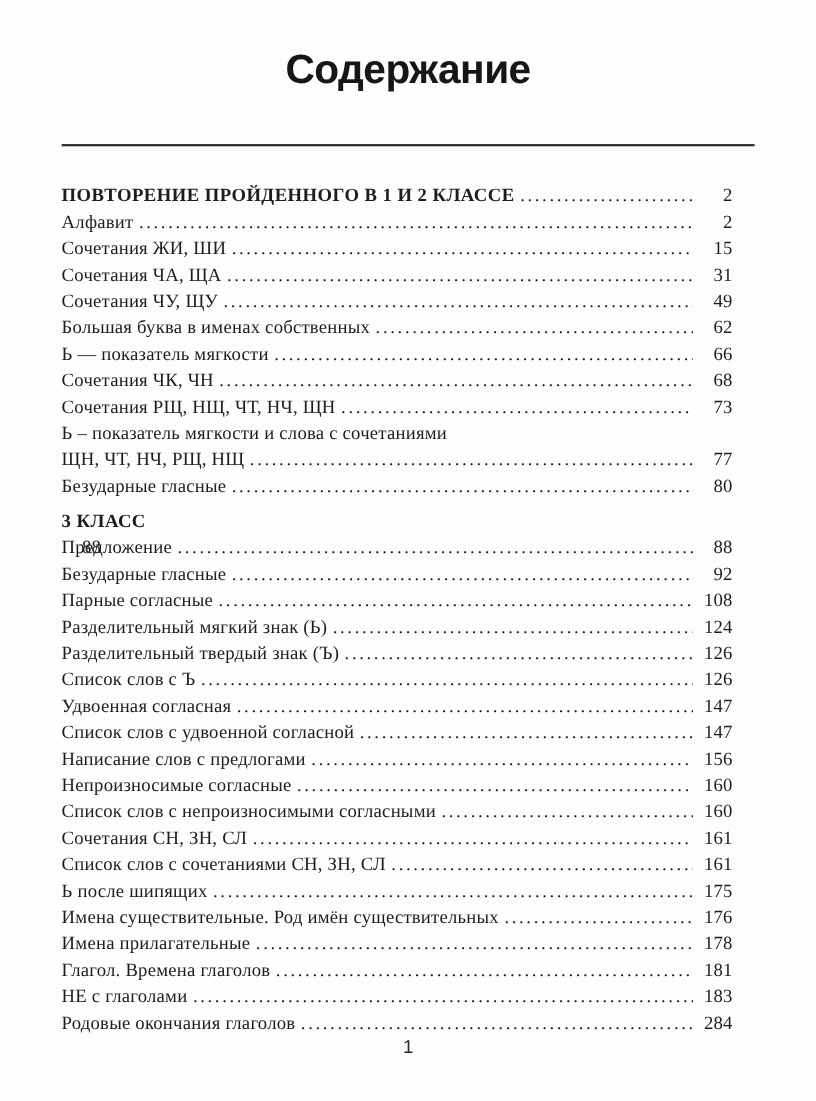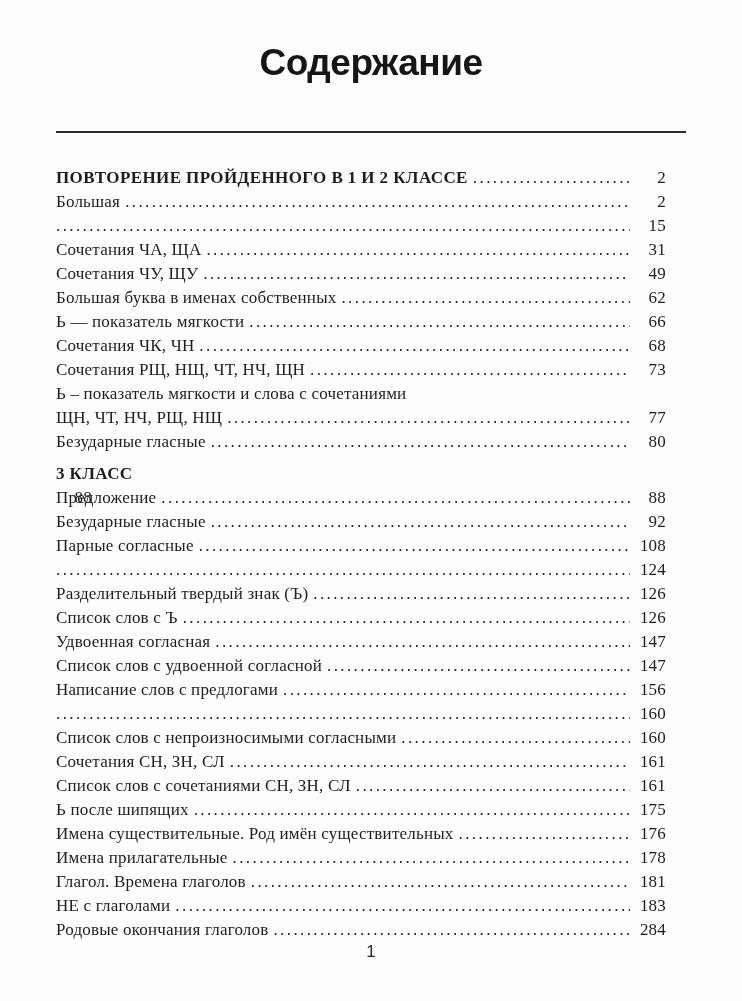--- a/index.html
+++ b/index.html
@@ -82,25 +82,26 @@
   <h1 class="page-title">Содержание</h1>
   <div class="title-divider"></div>
 
   <div class="toc" id="toc">
       <div class="row heading">
     <span class="title">ПОВТОРЕНИЕ ПРОЙДЕННОГО В 1 И 2 КЛАССЕ</span>
     <span class="leader"></span>
     <span class="pagenum">2</span>
   </div>
       <div class="row">
-    <span class="title">Большая</span>
+    <span class="title">Алфавит</span>
     <span class="leader"></span>
     <span class="pagenum">2</span>
   </div>
       <div class="row">
+    <span class="title">Сочетания ЖИ, ШИ</span>
     <span class="leader"></span>
     <span class="pagenum">15</span>
   </div>
       <div class="row">
     <span class="title">Сочетания ЧА, ЩА</span>
     <span class="leader"></span>
     <span class="pagenum">31</span>
   </div>
       <div class="row">
     <span class="title">Сочетания ЧУ, ЩУ</span>
@@ -156,20 +157,21 @@
     <span class="title">Безударные гласные</span>
     <span class="leader"></span>
     <span class="pagenum">92</span>
   </div>
       <div class="row">
     <span class="title">Парные согласные</span>
     <span class="leader"></span>
     <span class="pagenum">108</span>
   </div>
       <div class="row">
+    <span class="title">Разделительный мягкий знак (Ь)</span>
     <span class="leader"></span>
     <span class="pagenum">124</span>
   </div>
       <div class="row">
     <span class="title">Разделительный твердый знак (Ъ)</span>
     <span class="leader"></span>
     <span class="pagenum">126</span>
   </div>
       <div class="row">
     <span class="title">Список слов с Ъ</span>
@@ -185,20 +187,21 @@
     <span class="title">Список слов с удвоенной согласной</span>
     <span class="leader"></span>
     <span class="pagenum">147</span>
   </div>
       <div class="row">
     <span class="title">Написание слов с предлогами</span>
     <span class="leader"></span>
     <span class="pagenum">156</span>
   </div>
       <div class="row">
+    <span class="title">Непроизносимые согласные</span>
     <span class="leader"></span>
     <span class="pagenum">160</span>
   </div>
       <div class="row">
     <span class="title">Список слов с непроизносимыми согласными</span>
     <span class="leader"></span>
     <span class="pagenum">160</span>
   </div>
       <div class="row">
     <span class="title">Сочетания СН, ЗН, СЛ</span>

